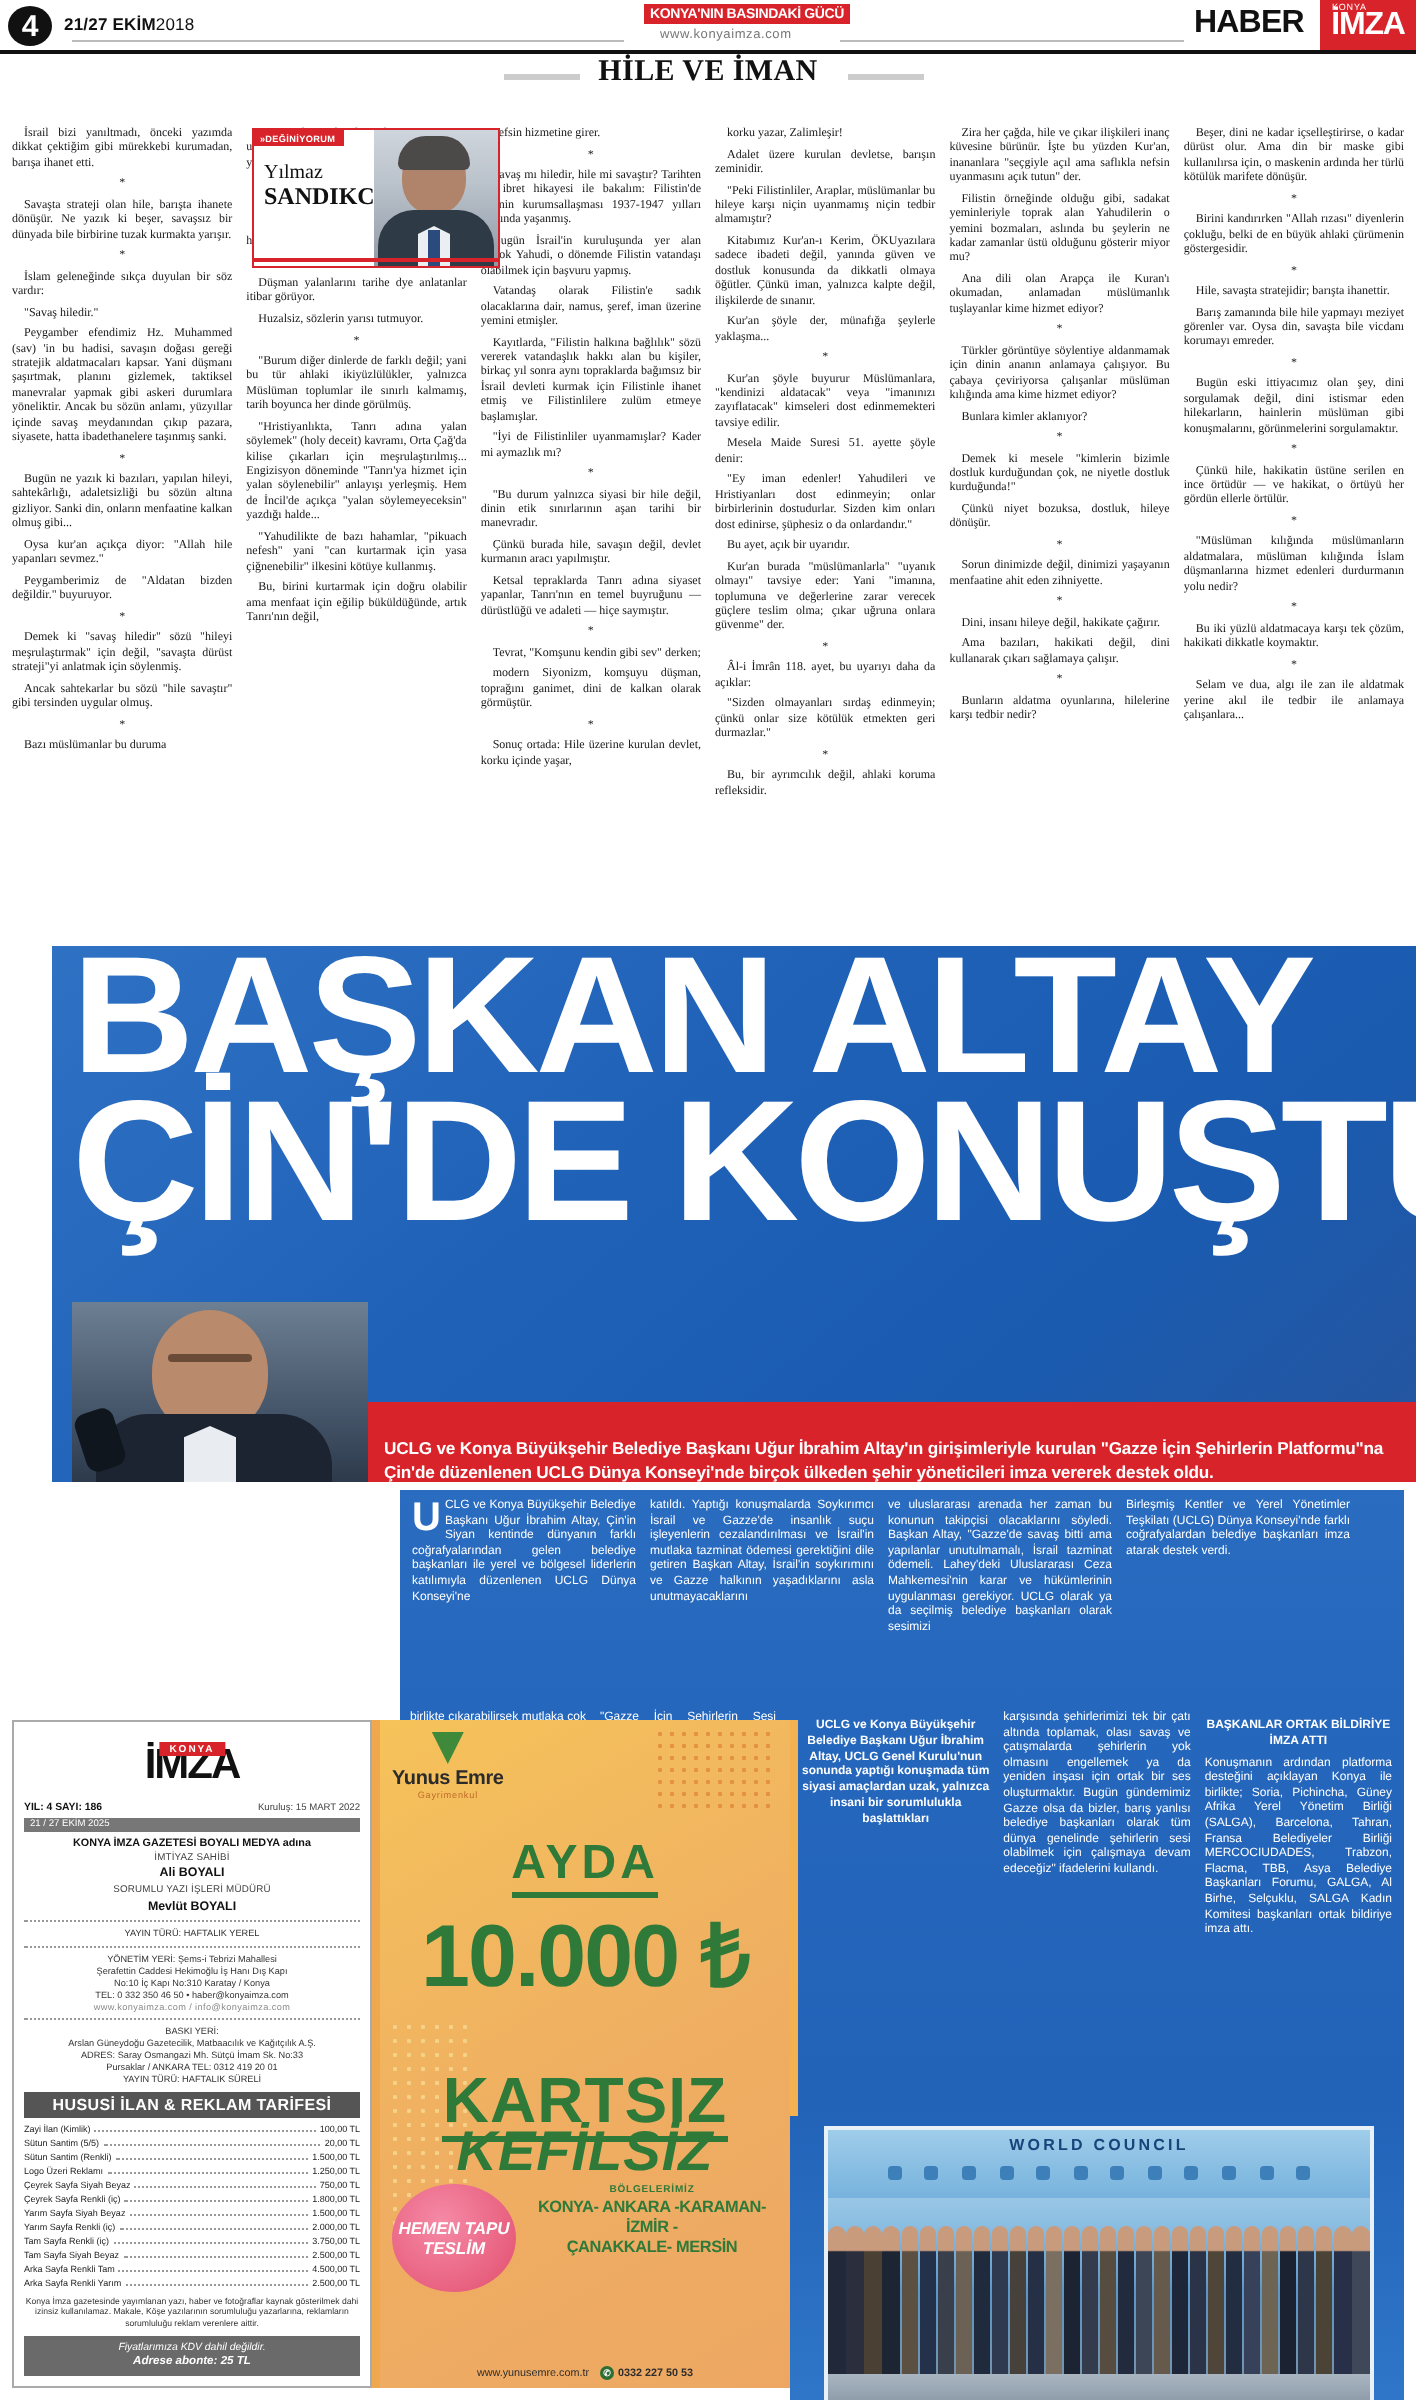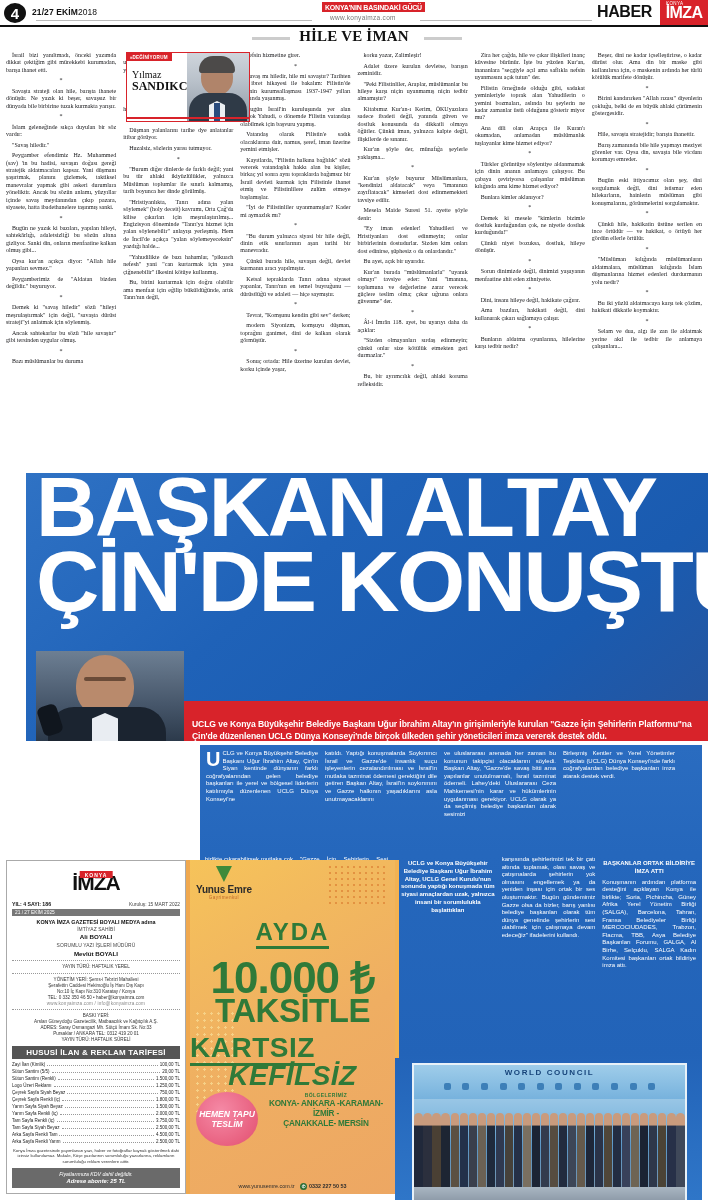--- a/index.html
+++ b/index.html
@@ -58,21 +58,21 @@
   .sec-title {
     position:absolute; left:0; right:0; top:0; text-align:center;
     font-family:"Liberation Serif", serif; font-weight:bold; font-size:15px;
     color:#111; letter-spacing:0.2px;
   }
   .sec-dash-l { position:absolute; left:252px; top:9px; width:38px; height:3px; background:#ccc; }
   .sec-dash-r { position:absolute; left:424px; top:9px; width:38px; height:3px; background:#ccc; }
 
   
   .opinion {
-    position:absolute; left:6px; top:52px; width:696px; height:418px;
+    position:absolute; left:6px; top:64px; width:696px; height:418px;
   }
   .op-cols { display:flex; gap:7px; height:100%; }
   .op-col { width:111px; }
   .op-col p {
     font-size:6.0px; line-height:7.4px; text-align:justify;
     text-indent:6px; margin-bottom:3.2px; color:#17171a;
     font-family:"Liberation Serif", serif;
   }
   .op-col p.star { text-align:center; text-indent:0; margin:2px 0 3px; font-size:6px; }
 
@@ -308,22 +308,22 @@
     position:absolute; left:0; right:0; top:86px; text-align:center;
     font-family:"Liberation Sans",sans-serif; font-weight:bold; font-size:44px;
     color:#2f7a39; letter-spacing:-1px;
   }
   .ad-l3 {
     position:absolute; left:0; right:0; top:132px; text-align:center;
     font-family:"Liberation Sans",sans-serif; font-weight:bold; font-size:33px;
     color:#2f7a39; letter-spacing:-0.5px;
   }
   .ad-l4 {
-    position:absolute; left:0; right:0; top:172px; 
-    font-family:"Liberation Sans",sans-serif; font-weight:bold; font-size:28px;
+    position:absolute; left:0; right:0; top:172px; text-align:center;
+    font-family:"Liberation Sans",sans-serif; font-weight:bold; font-size:32px;
     color:#2f7a39; letter-spacing:0.5px;
   }
   .ad-l4 span { border-bottom:3px solid #2f7a39; }
   .ad-l5 {
     position:absolute; left:0; right:0; top:200px; text-align:center;
     font-family:"Liberation Sans",sans-serif; font-weight:bold; font-size:28px;
     color:#2f7a39; letter-spacing:0.5px;font-style:italic;
   }
   .ad-badge {
     position:absolute; left:6px; top:232px; width:62px; height:54px; border-radius:50%;
@@ -739,21 +739,20 @@
   <div class="advert">
     <div class="ad-dots"></div>
     <div class="ad-dots2"></div>
     <div class="ad-brand">
       <div class="leaf"></div>
       <div class="bn">Yunus Emre</div>
       <div class="bs">Gayrimenkul</div>
     </div>
     <div class="ad-l1"><span>AYDA</span></div>
     <div class="ad-l2">10.000 ₺</div>
-    <div class="ad-l3">TAKSİTLE</div>
     <div class="ad-l4"><span>KARTSIZ</span></div>
     <div class="ad-l5">KEFİLSİZ</div>
     <div class="ad-badge">
       <div>HEMEN TAPU TESLİM</div>
     </div>
     <div class="ad-regions">
       <div class="rh">BÖLGELERİMİZ</div>
       <div class="rl">KONYA- ANKARA -KARAMAN- İZMİR -</div>
       <div class="rl">ÇANAKKALE- MERSİN</div>
     </div>

